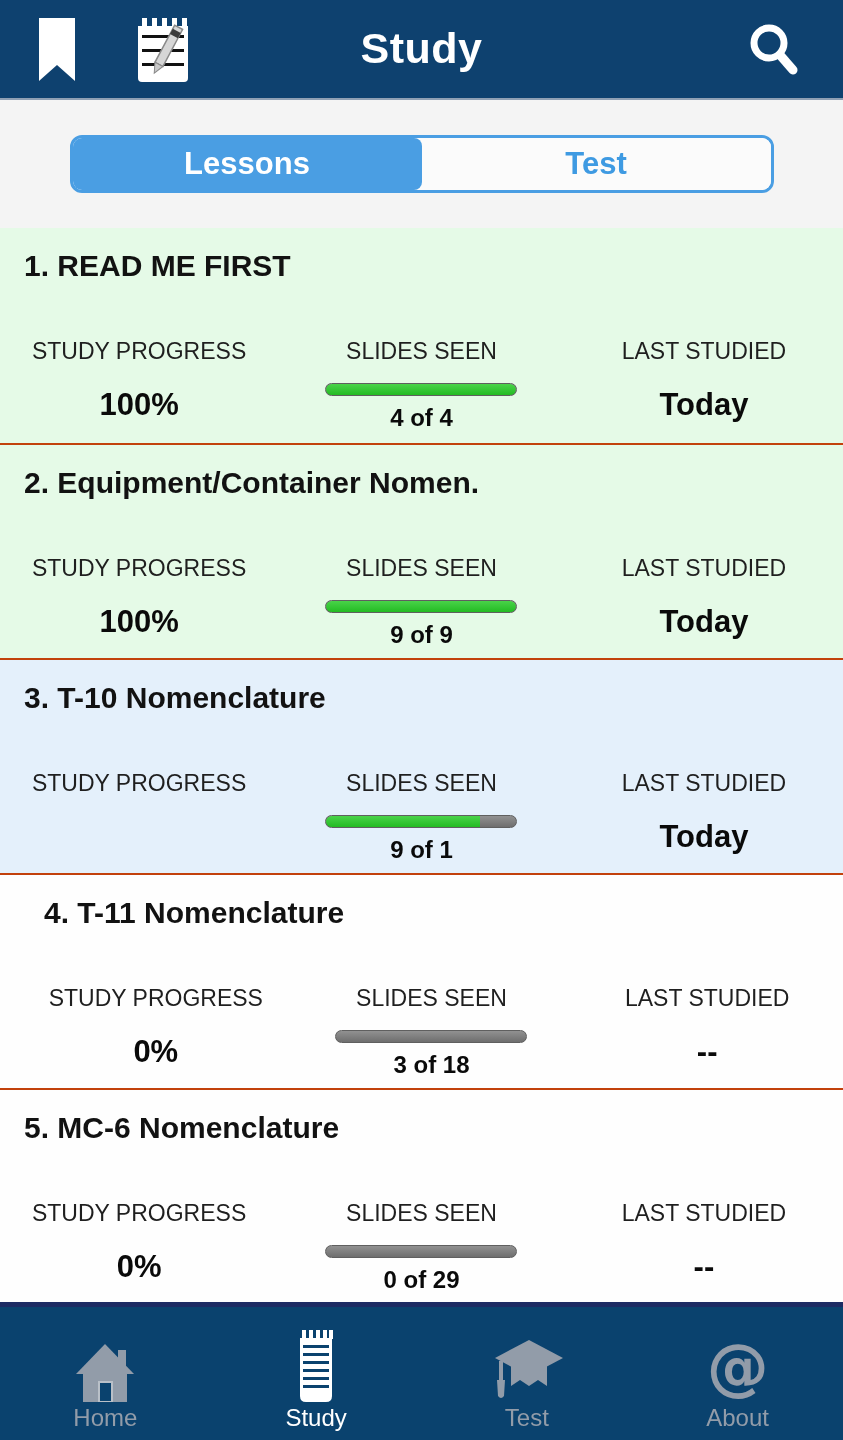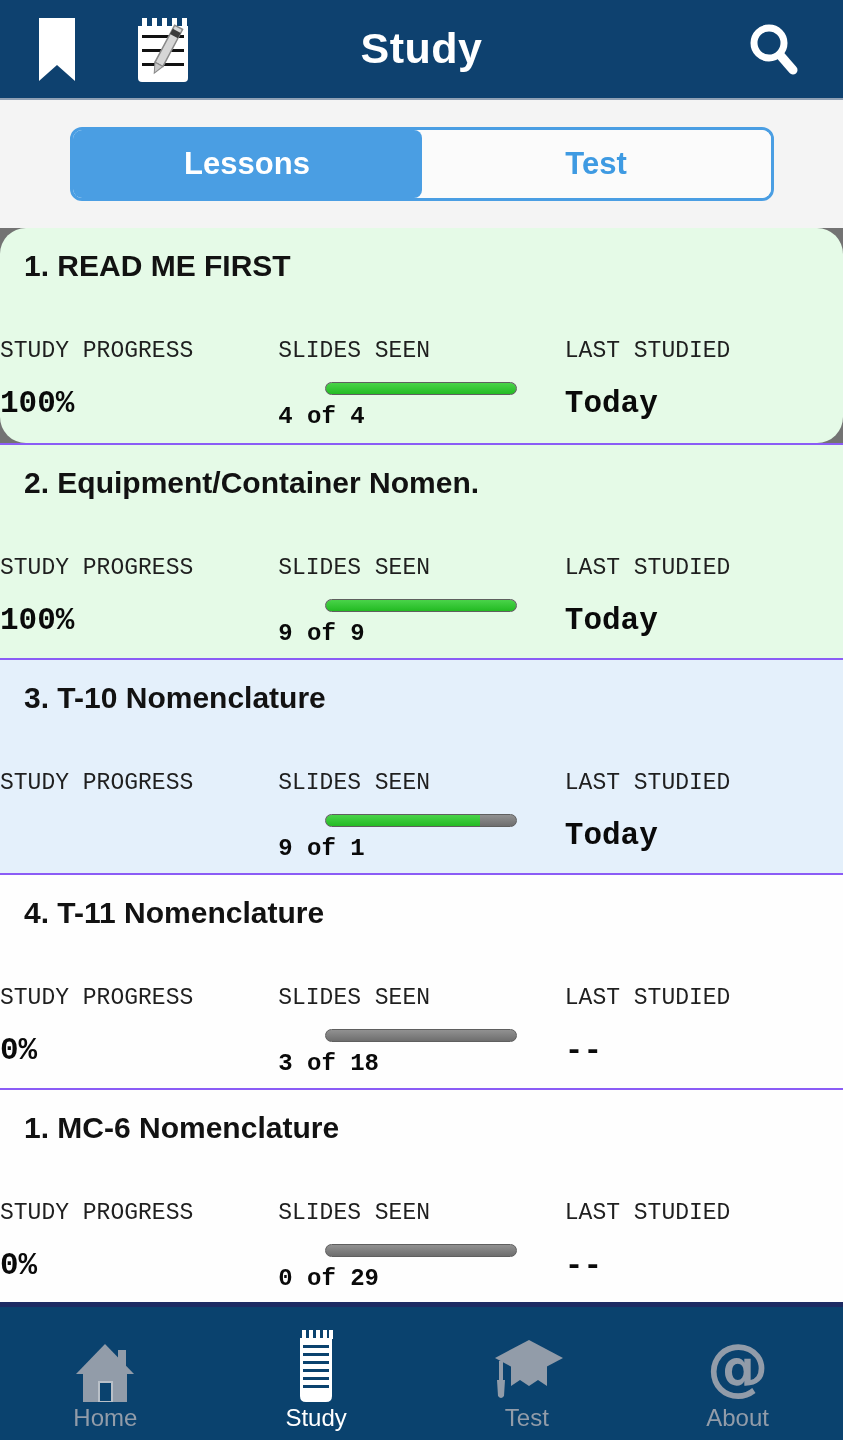--- a/index.html
+++ b/index.html
@@ -11,35 +11,35 @@
             border-bottom:2px solid #8fa0b4; }
   .header .title { position:absolute; left:0; right:0; top:24px; text-align:center;
                    color:#fff; font-size:43px; font-weight:bold; letter-spacing:.5px; }
   .hicon { position:absolute; top:18px; cursor:pointer; }
   .hicon.bookmark { left:38px; }
   .hicon.notes { left:136px; }
   .hicon.search { right:44px; top:22px; }
 
   
   .tabs-area { height:128px; flex:0 0 128px; background:#f4f4f4; display:flex; align-items:center; justify-content:center; }
-  .segmented { width:704px; height:74px; border:3px solid #4a9ee3; border-radius:12px;
+  .segmented { width:704px; height:58px; border:3px solid #4a9ee3; border-radius:12px;
                display:flex; overflow:hidden; background:#fbfbfb; }
   .segment { flex:1; display:flex; align-items:center; justify-content:center;
              font-size:31px; font-weight:bold; cursor:pointer; }
   .segment.active { background:#4a9ee3; color:#fff; border-radius:0 8px 8px 0; }
   .segment.inactive { background:#fbfbfb; color:#3e9ae2; }
 
   
   .rows { flex:1; display:flex; flex-direction:column; }
   .lesson-row { flex:0 0 215px; padding:18px 0 0 0; background:#fff; cursor:pointer; }
-  .lesson-row + .lesson-row { border-top:2px solid #8b5cf6; }
+  .lesson-row + .lesson-row { border-top:2px solid #c2410c; }
   .lesson-row:last-child { flex:1; }
   .lesson-title { font-size:30px; font-weight:bold; color:#121212; padding-left:24px; line-height:40px; }
   .cols { display:flex; margin-top:52px; }
-  .col { text-align:left;font-family:Liberation Mono, monospace; }
+  .col { text-align:center; }
   .col1 { flex:0 0 33%; } .col2 { flex:0 0 34%; } .col3 { flex:0 0 33%; }
   .col-label { font-size:23px; color:#1f1f1f; letter-spacing:0; }
   .col-value { font-size:31px; font-weight:bold; color:#0a0a0a; margin-top:22px; }
   .bar-track { width:192px; height:13px; border-radius:7px; margin:18px auto 8px auto;
                background:linear-gradient(#919191,#6e6e6e); border:1px solid #5f5f5f;
                overflow:hidden; position:relative; }
   .bar-fill { position:absolute; left:0; top:0; bottom:0; border-radius:7px 0 0 7px;
               background:linear-gradient(#49d349,#23bb23); }
   .bar-fill.full { border-radius:7px; }
   .slides-caption { font-size:24px; font-weight:bold; color:#0a0a0a; }
@@ -94,21 +94,21 @@
 
   <div class="tabs-area">
     <div class="segmented">
       <div class="segment active">Lessons</div>
       <div class="segment inactive">Test</div>
     </div>
   </div>
 
   <div class="rows">
 
-    <div class="lesson-row" style="background: rgb(229, 250, 231); border-radius: 26px;">
+    <div class="lesson-row" style="background: rgb(229, 250, 231);">
       <div class="lesson-title">1. READ ME FIRST</div>
       <div class="cols">
         <div class="col col1">
           <div class="col-label">STUDY PROGRESS</div>
           <div class="col-value">100%</div>
         </div>
         <div class="col col2">
           <div class="col-label">SLIDES SEEN</div>
           <div class="bar-track">
             <div class="bar-fill full" style="width: 100%;"></div>
@@ -156,43 +156,43 @@
           </div>
           <div class="slides-caption">9 of 1</div>
         </div>
         <div class="col col3">
           <div class="col-label">LAST STUDIED</div>
           <div class="col-value">Today</div>
         </div>
       </div>
     </div>
 
+    <div class="lesson-row" style="background: rgb(254, 254, 254); padding-left: 20px;">
+      <div class="lesson-title">4. T-11 Nomenclature</div>
+      <div class="cols">
+        <div class="col col1">
+          <div class="col-label">STUDY PROGRESS</div>
+          <div class="col-value">0%</div>
+        </div>
+        <div class="col col2">
+          <div class="col-label">SLIDES SEEN</div>
+          <div class="bar-track">
+            
+          </div>
+          <div class="slides-caption">3 of 18</div>
+        </div>
+        <div class="col col3">
+          <div class="col-label">LAST STUDIED</div>
+          <div class="col-value">--</div>
+        </div>
+      </div>
+    </div>
+
     <div class="lesson-row" style="background: rgb(254, 254, 254);">
-      <div class="lesson-title">4. T-11 Nomenclature</div>
-      <div class="cols">
-        <div class="col col1">
-          <div class="col-label">STUDY PROGRESS</div>
-          <div class="col-value">0%</div>
-        </div>
-        <div class="col col2">
-          <div class="col-label">SLIDES SEEN</div>
-          <div class="bar-track">
-            
-          </div>
-          <div class="slides-caption">3 of 18</div>
-        </div>
-        <div class="col col3">
-          <div class="col-label">LAST STUDIED</div>
-          <div class="col-value">--</div>
-        </div>
-      </div>
-    </div>
-
-    <div class="lesson-row" style="background: rgb(254, 254, 254);">
-      <div class="lesson-title">1. MC-6 Nomenclature</div>
+      <div class="lesson-title">5. MC-6 Nomenclature</div>
       <div class="cols">
         <div class="col col1">
           <div class="col-label">STUDY PROGRESS</div>
           <div class="col-value">0%</div>
         </div>
         <div class="col col2">
           <div class="col-label">SLIDES SEEN</div>
           <div class="bar-track">
             
           </div>

